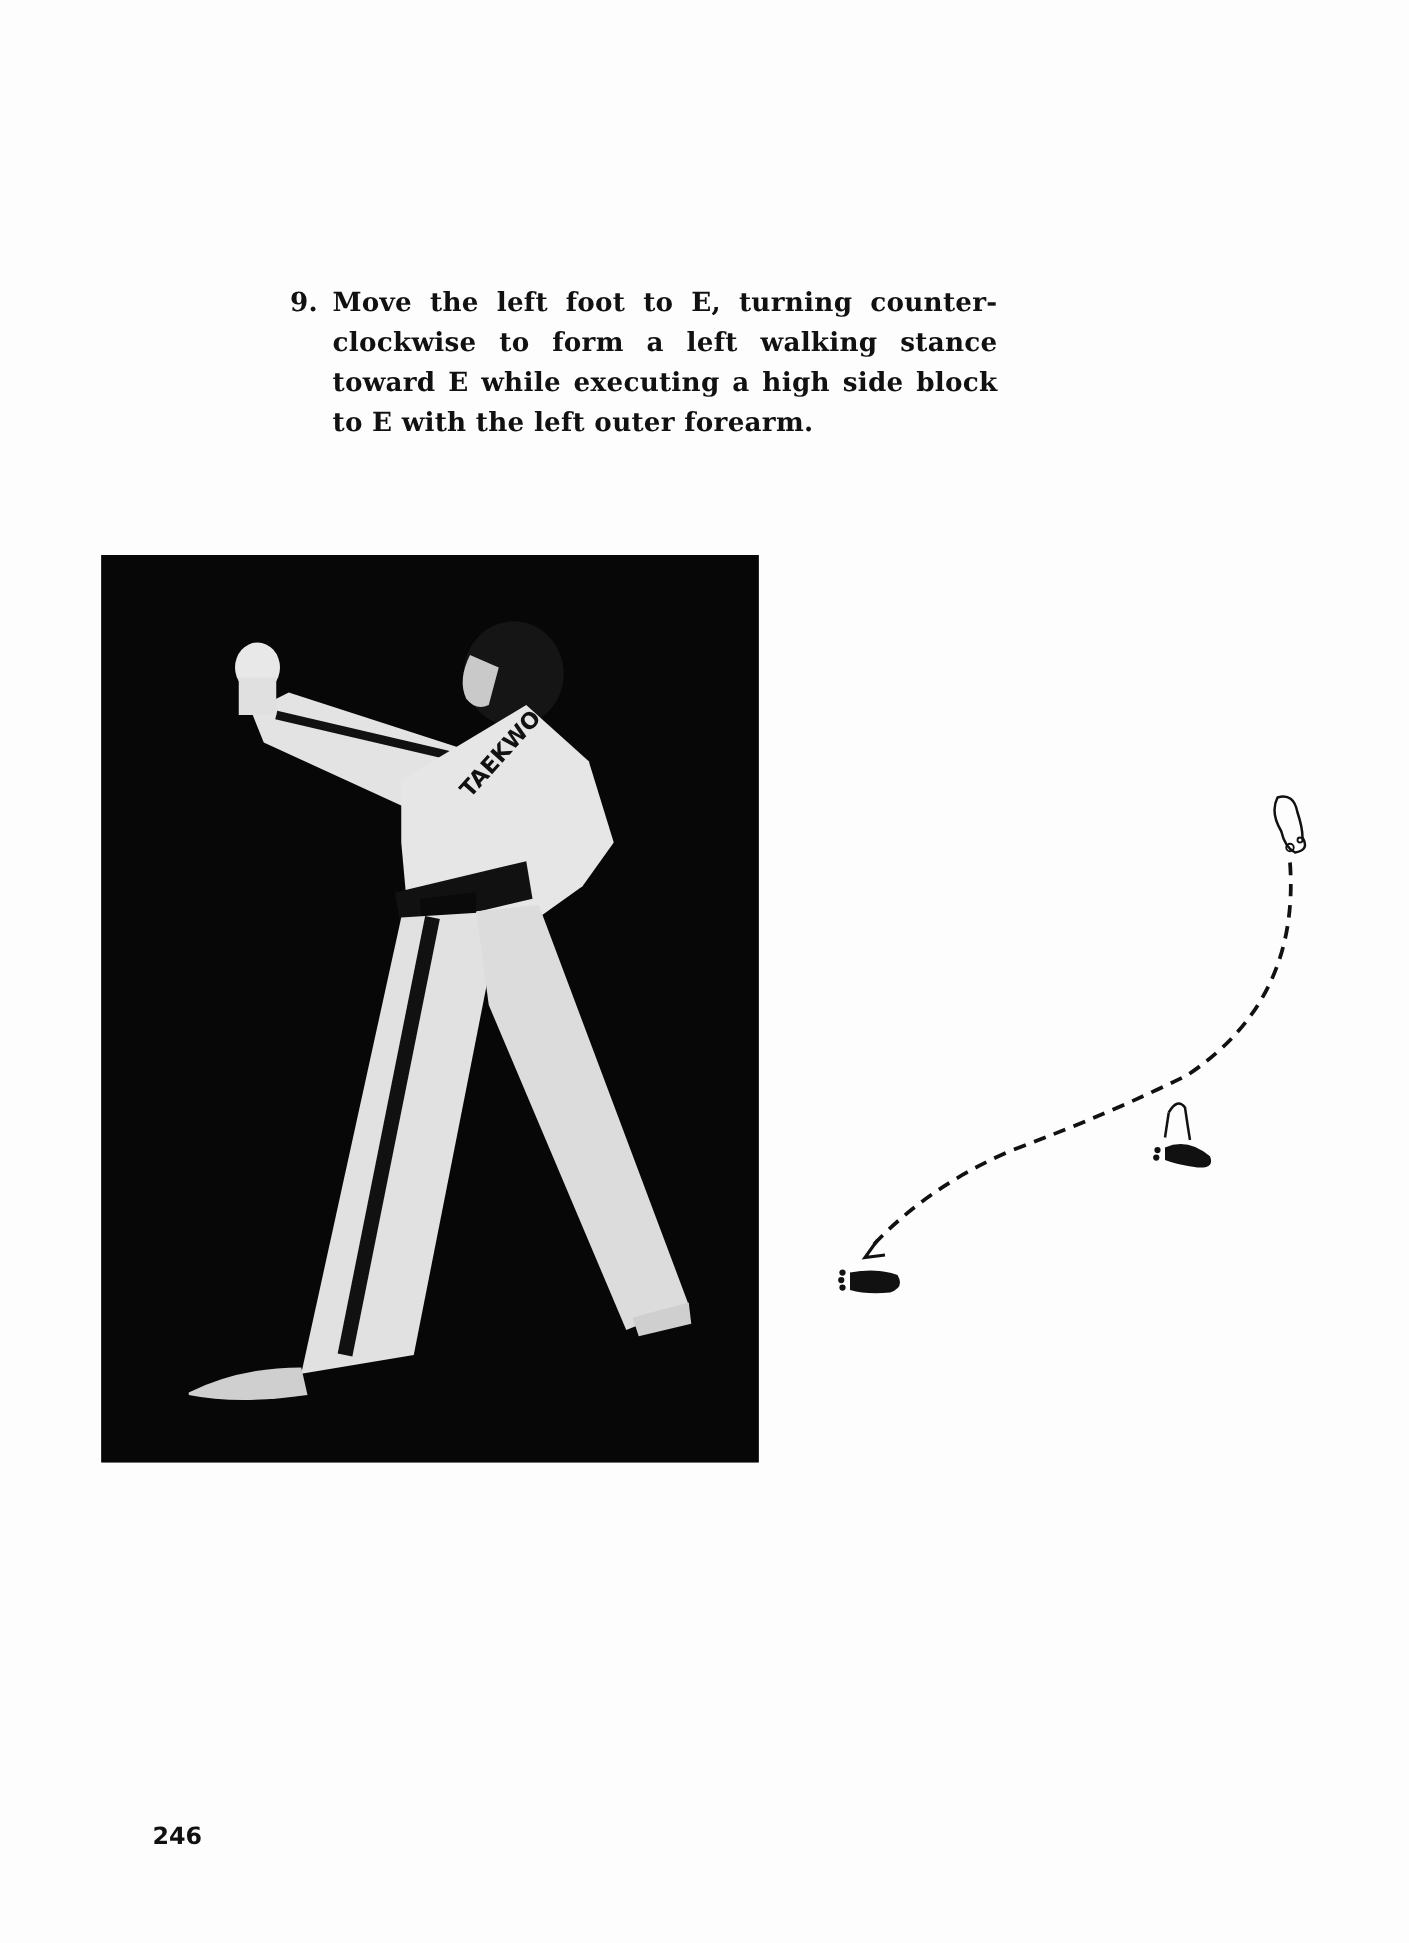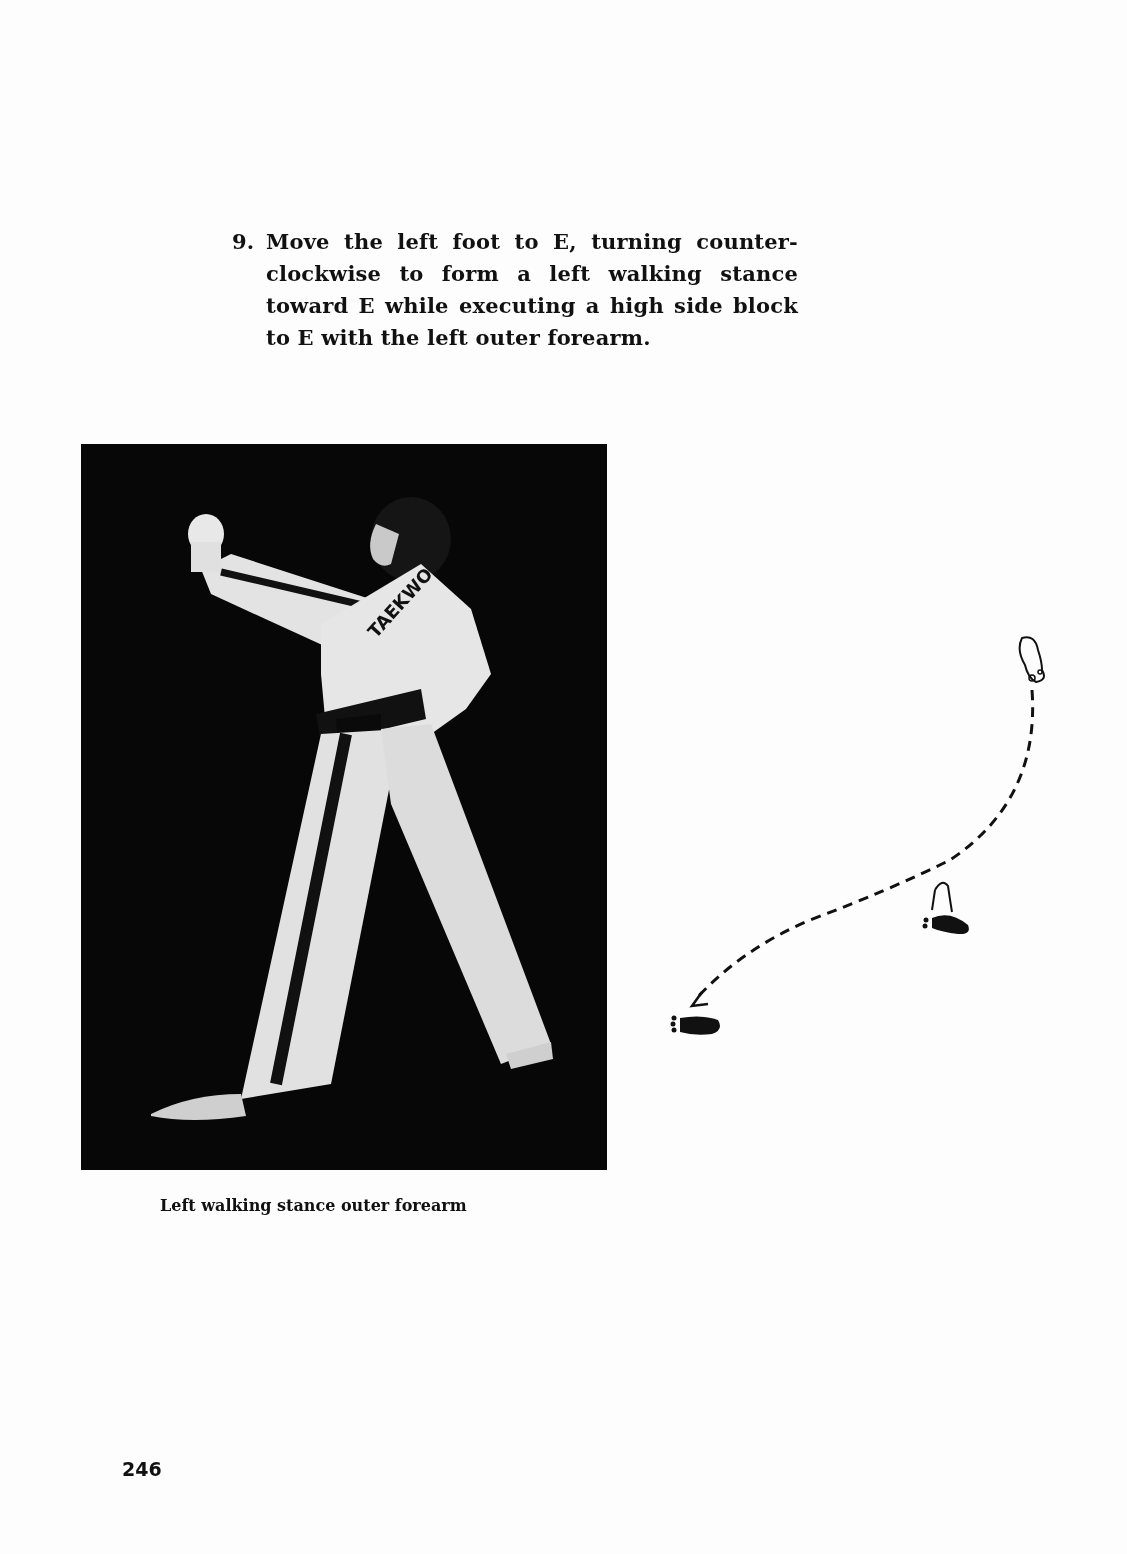--- a/index.html
+++ b/index.html
@@ -62,21 +62,20 @@
     <path d="M 265 290 L 195 640" stroke="#111" stroke-width="12"></path>
 
     <path d="M 300 285 L 350 280 L 470 600 L 420 620 L 310 360 Z" fill="#dcdcdc"></path>
 
     <path d="M 70 670 Q 110 650 160 650 L 165 672 Q 110 680 70 672 Z" fill="#cfcfcf"></path>
     <path d="M 425 610 L 470 598 L 472 615 L 430 625 Z" fill="#cfcfcf"></path>
   </svg>
 </div>
 
 <div class="caption">
-  <div>Left walking stance outer forearm</div>
 </div>
 
 <div class="diagram">
   <svg viewBox="0 0 420 440" width="420" height="440" xmlns="http://www.w3.org/2000/svg">
 
     <g>
       <path d="M 372 18 Q 385 14 388 30 Q 392 42 392 50 Q 398 60 386 62 Q 378 58 375 45 Q 366 30 372 18 Z" fill="none" stroke="#111" stroke-width="2"></path>
       <circle cx="382" cy="58" r="3" fill="none" stroke="#111" stroke-width="1.5"></circle>
       <circle cx="390" cy="52" r="2" fill="none" stroke="#111" stroke-width="1.5"></circle>
     </g>

